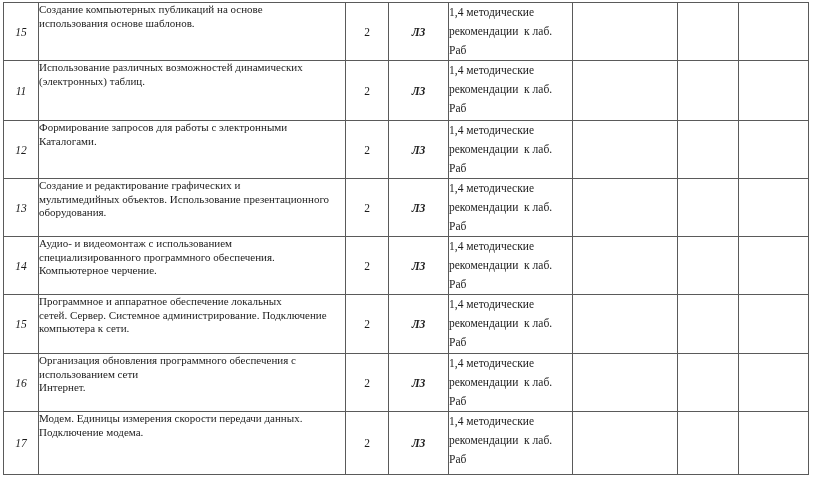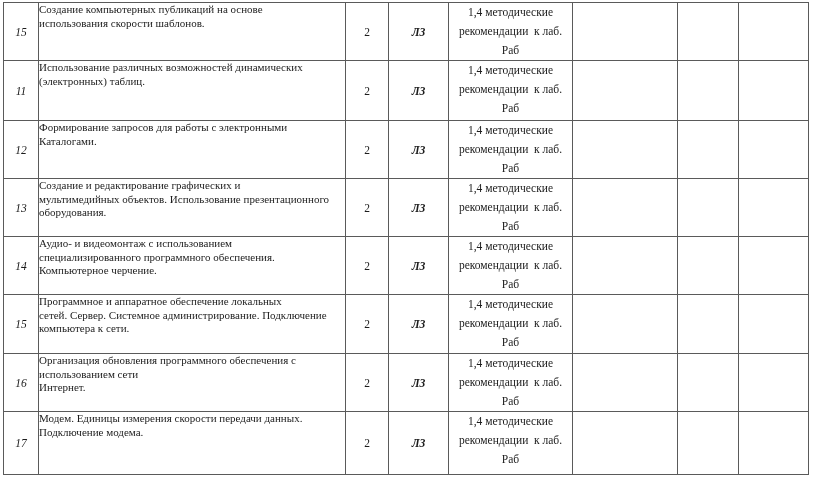--- a/index.html
+++ b/index.html
@@ -59,21 +59,20 @@
   td.c-lz {
     text-align: center;
     vertical-align: middle;
     font-size: 11.5px;
     font-weight: bold;
     padding-bottom: 9px;
     font-style: italic;
   }
   td.c-note {
     vertical-align: top;
-    text-align: center;
     font-size: 11.5px;
     line-height: 19px;
     padding-top: 1px;
     margin-left: 30px;
   }
   td.c-note .ln {
     white-space: pre;
   }
   td.c-empty {
     background: #ffffff;
@@ -93,21 +92,21 @@
       <col style="width:105px">
       <col style="width:61px">
       <col style="width:70px">
     </colgroup>
 
     <tbody>
         <tr style="height:55px">
       <td class="c-num">15</td>
       <td class="c-desc">
         <div class="ln">Создание компьютерных публикаций на основе</div>
-        <div class="ln">использования скорости шаблонов.</div>
+        <div class="ln">использования основе шаблонов.</div>
       </td>
       <td class="c-hours">2</td>
       <td class="c-lz">ЛЗ</td>
       <td class="c-note">
         <div class="ln">1,4 методические</div>
         <div class="ln">рекомендации  к лаб.</div>
         <div class="ln">Раб</div>
       </td>
       <td class="c-empty"></td>
       <td class="c-empty"></td>

